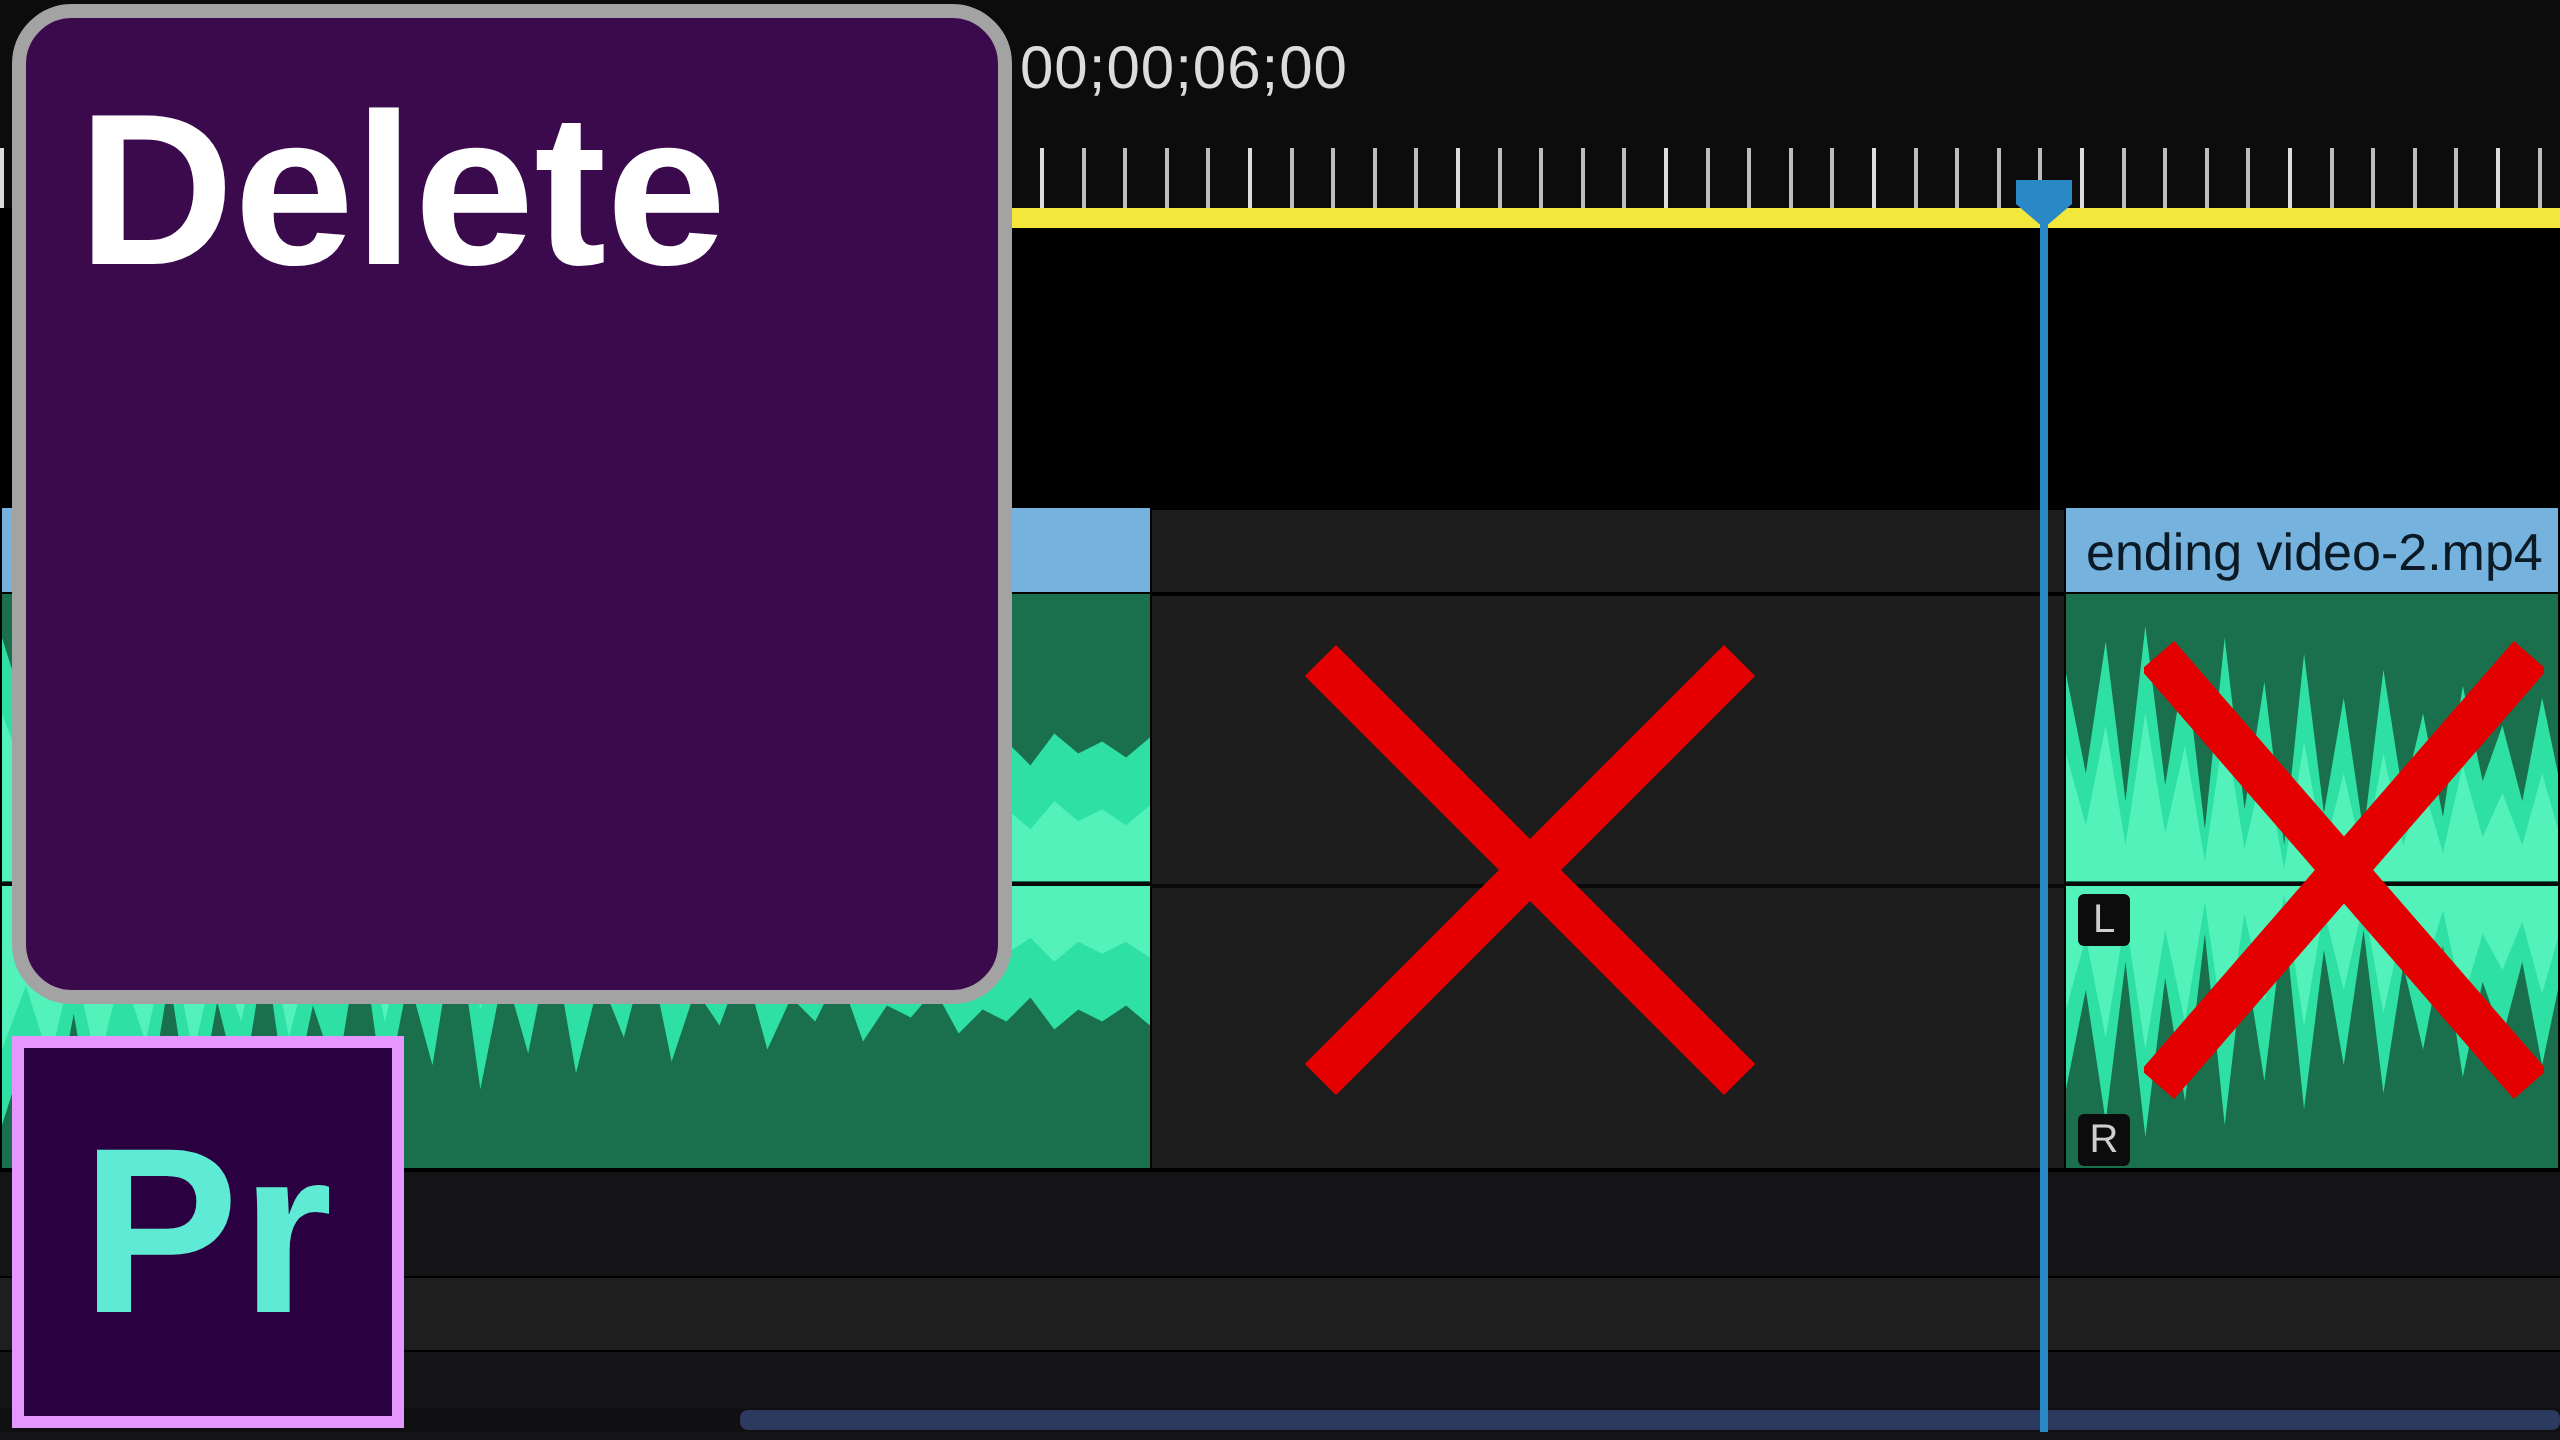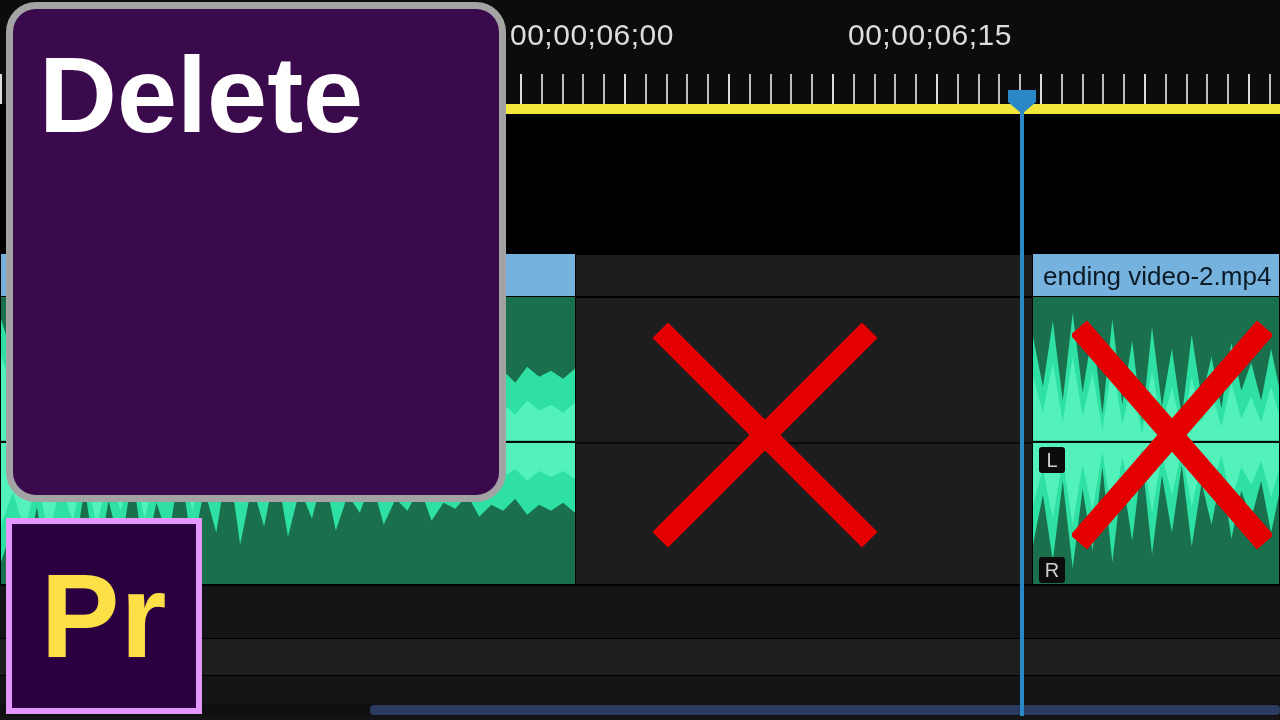--- a/index.html
+++ b/index.html
@@ -60,29 +60,28 @@
   
   .x { position:absolute; pointer-events:none; }
   .x svg line { stroke:#e40000; stroke-width:22; stroke-linecap:square; }
 
   
   .card { position:absolute; left:6px; top:2px; width:500px; height:500px;
           background:#3b0a4d; border:7px solid #a3a3a3; border-radius:30px; }
   .card .t { color:#fff; font-weight:700; font-size:108px; line-height:1.08; padding:28px 26px 0 26px; letter-spacing:0px;}
   .pr-badge { position:absolute; left:6px; top:518px; width:196px; height:196px;
               background:#2b0040; border:6px solid #e597ff; display:flex; align-items:center; justify-content:center;}
-  .pr-badge span { color:#fde047; font-weight:700; font-size:118px; letter-spacing:1px;}
+  .pr-badge span { color:#5eead4; font-weight:700; font-size:118px; letter-spacing:1px;}
 </style>
 </head>
 <body>
 <div class="stage">
 
   <div class="ruler">
     <div class="tc tc-a">00;00;06;00</div>
-    <div class="tc tc-b">00;00;06;15</div>
     <div class="ticks">
         <div class="short-mask"></div>
       </div>
   </div>
   <div class="yellow-bar"></div>
 
   <div class="video-row"></div>
   <div class="audio-row"></div>
   <div class="sep"></div>
   <div class="below"></div>

